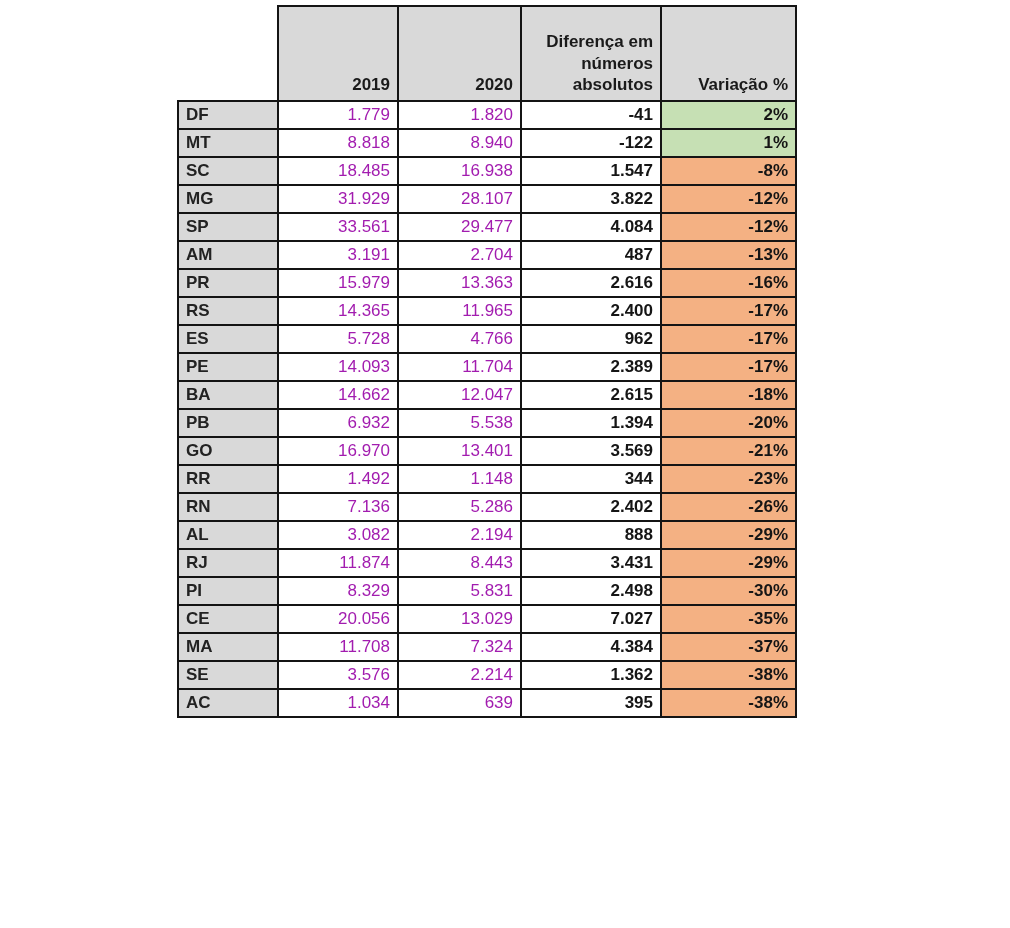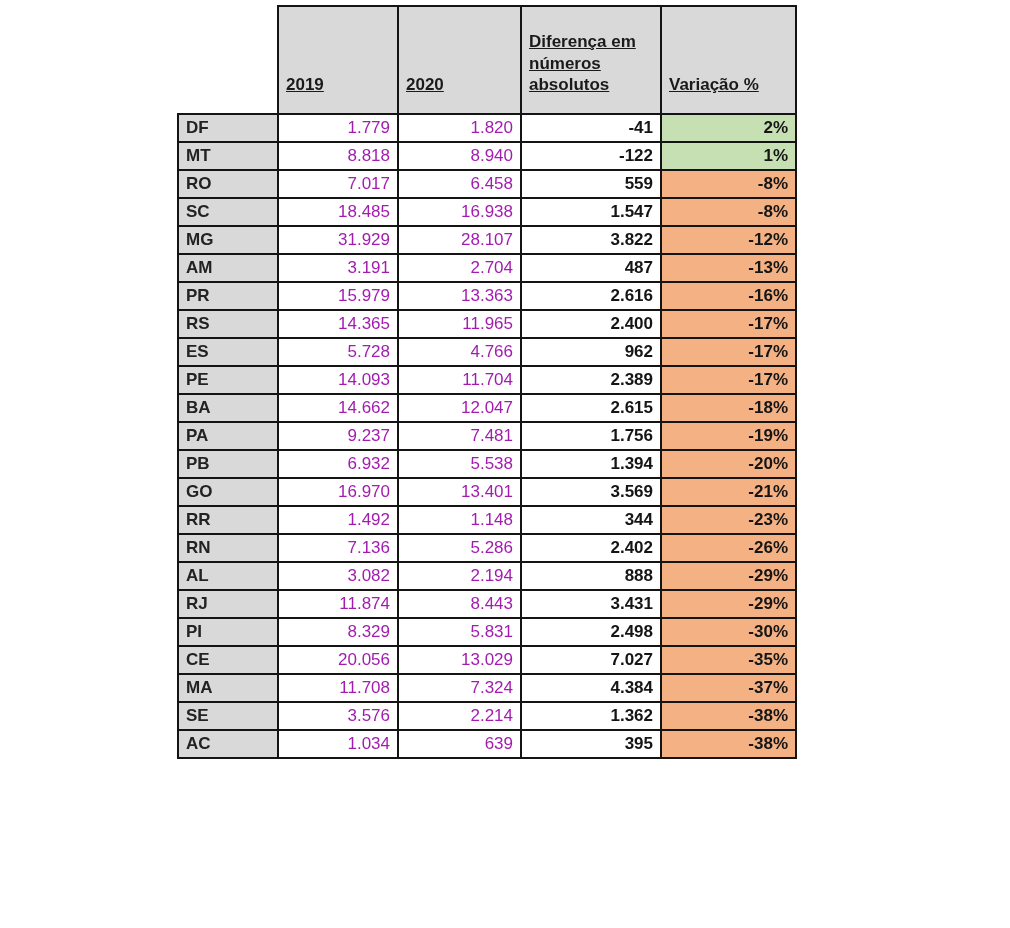--- a/index.html
+++ b/index.html
@@ -28,24 +28,23 @@
     padding: 0 7px;
     overflow: hidden;
     white-space: nowrap;
   }
   
   thead th.h {
     background: var(--header-fill, #d9d9d9);
     font-weight: 700;
     color: #1a1a1a;
     vertical-align: bottom;
-    text-align: left;
+    text-align: right;
     height: 88px;
-    padding-bottom: 18px;
-    text-decoration: underline;
+    padding-bottom: 5px;
   }
   thead th.diffh {
     white-space: normal;
     line-height: 1.25;
   }
   thead th.corner {
     border: none;
     background: transparent;
   }
   
@@ -109,41 +108,41 @@
           <td class="var positive">2%</td>
         </tr>
         <tr>
           <th class="state">MT</th>
           <td class="num">8.818</td>
           <td class="num">8.940</td>
           <td class="diff">-122</td>
           <td class="var positive">1%</td>
         </tr>
         <tr>
-          <th class="state">RO</th>
-          <td class="num">7.017</td>
-          <td class="num">6.458</td>
-          <td class="diff">559</td>
-          <td class="var negative">-8%</td>
-        </tr>
-        <tr>
           <th class="state">SC</th>
           <td class="num">18.485</td>
           <td class="num">16.938</td>
           <td class="diff">1.547</td>
           <td class="var negative">-8%</td>
         </tr>
         <tr>
           <th class="state">MG</th>
           <td class="num">31.929</td>
           <td class="num">28.107</td>
           <td class="diff">3.822</td>
           <td class="var negative">-12%</td>
         </tr>
         <tr>
+          <th class="state">SP</th>
+          <td class="num">33.561</td>
+          <td class="num">29.477</td>
+          <td class="diff">4.084</td>
+          <td class="var negative">-12%</td>
+        </tr>
+        <tr>
           <th class="state">AM</th>
           <td class="num">3.191</td>
           <td class="num">2.704</td>
           <td class="diff">487</td>
           <td class="var negative">-13%</td>
         </tr>
         <tr>
           <th class="state">PR</th>
           <td class="num">15.979</td>
           <td class="num">13.363</td>
@@ -172,27 +171,20 @@
           <td class="var negative">-17%</td>
         </tr>
         <tr>
           <th class="state">BA</th>
           <td class="num">14.662</td>
           <td class="num">12.047</td>
           <td class="diff">2.615</td>
           <td class="var negative">-18%</td>
         </tr>
         <tr>
-          <th class="state">PA</th>
-          <td class="num">9.237</td>
-          <td class="num">7.481</td>
-          <td class="diff">1.756</td>
-          <td class="var negative">-19%</td>
-        </tr>
-        <tr>
           <th class="state">PB</th>
           <td class="num">6.932</td>
           <td class="num">5.538</td>
           <td class="diff">1.394</td>
           <td class="var negative">-20%</td>
         </tr>
         <tr>
           <th class="state">GO</th>
           <td class="num">16.970</td>
           <td class="num">13.401</td>

